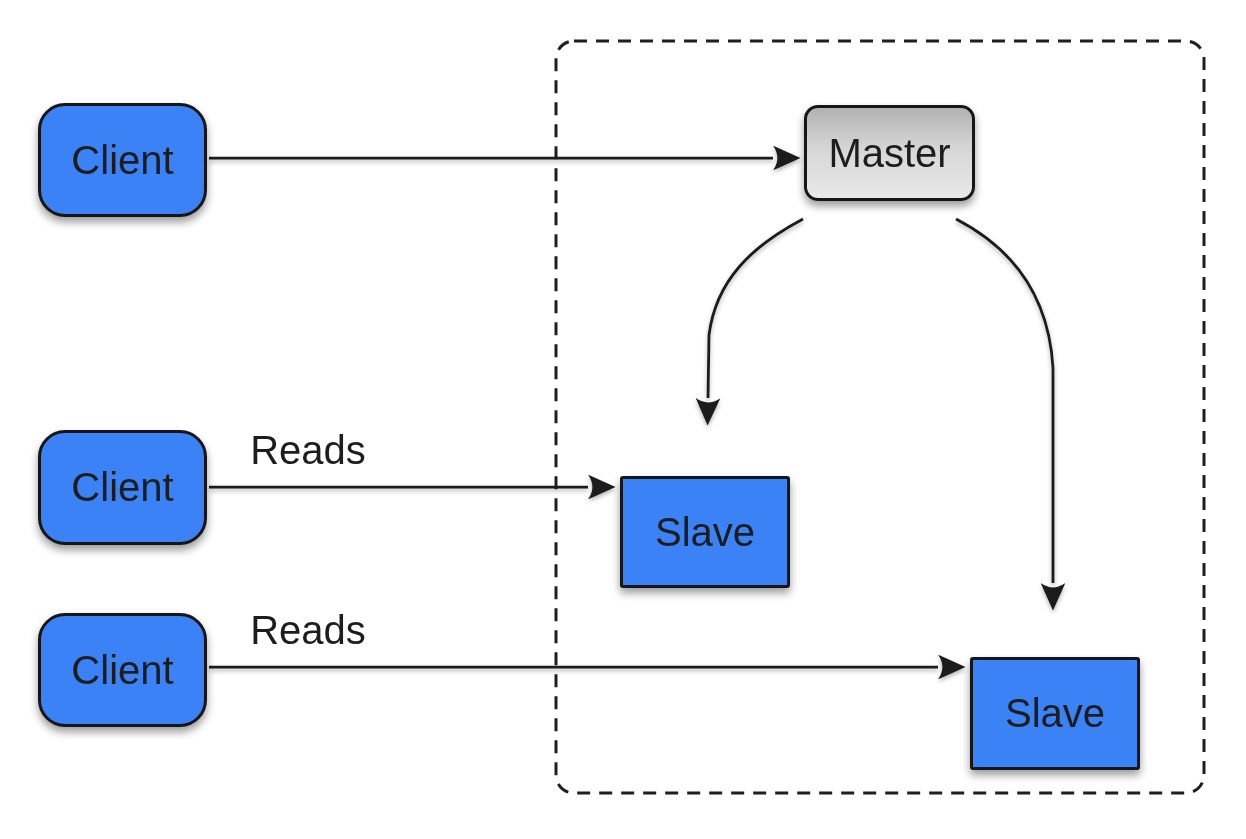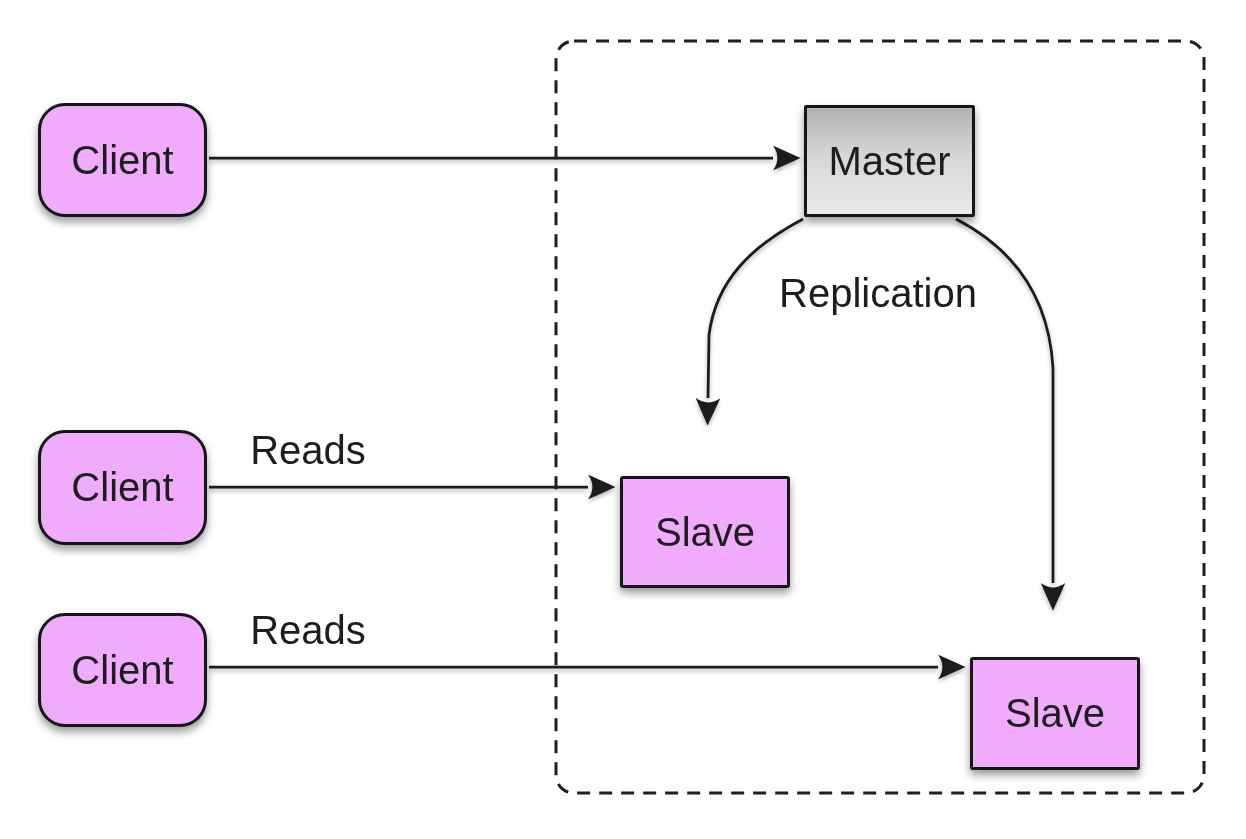--- a/index.html
+++ b/index.html
@@ -19,43 +19,43 @@
     position: absolute;
     left: 0;
     top: 0;
     width: 1246px;
     height: 839px;
   }
   .node {
     position: absolute;
     box-sizing: border-box;
     border: 3px solid #161616;
-    background: #f0abfc;
+    background: #3b82f6;
     display: flex;
     align-items: center;
     justify-content: center;
     font-size: 40px;
     color: #1d1d1d;
     box-shadow: 0 5px 9px rgba(0,0,0,0.40);
   }
   .node.client {
     border-radius: 27px;
     left: 38px;
     width: 169px;
     height: 114px;
   }
   .node.client.c1 { top: 103px; }
   .node.client.c2 { top: 430px; height: 115px; }
   .node.client.c3 { top: 613px; }
   .node.master {
     left: 804px;
     top: 105px;
     width: 171px;
-    height: 112px;
-    border-radius: 2px;
+    height: 96px;
+    border-radius: 14px;
     background: linear-gradient(180deg, #b2b2b2 0%, #d6d6d6 45%, #e9e9e9 100%);
   }
   .node.slave {
     border-radius: 3px;
     margin-top: 44px;
   }
   .node.slave.s1 {
     left: 620px;
     top: 432px;
     width: 170px;
@@ -124,15 +124,14 @@
   </div>
   <div class="node slave s1">
     <span>Slave</span>
   </div>
   <div class="node slave s2">
     <span>Slave</span>
   </div>
 
   <div class="edge-label r2">Reads</div>
   <div class="edge-label r3">Reads</div>
-  <div class="edge-label rep">Replication</div>
 
 </div>
 
 </body></html>

